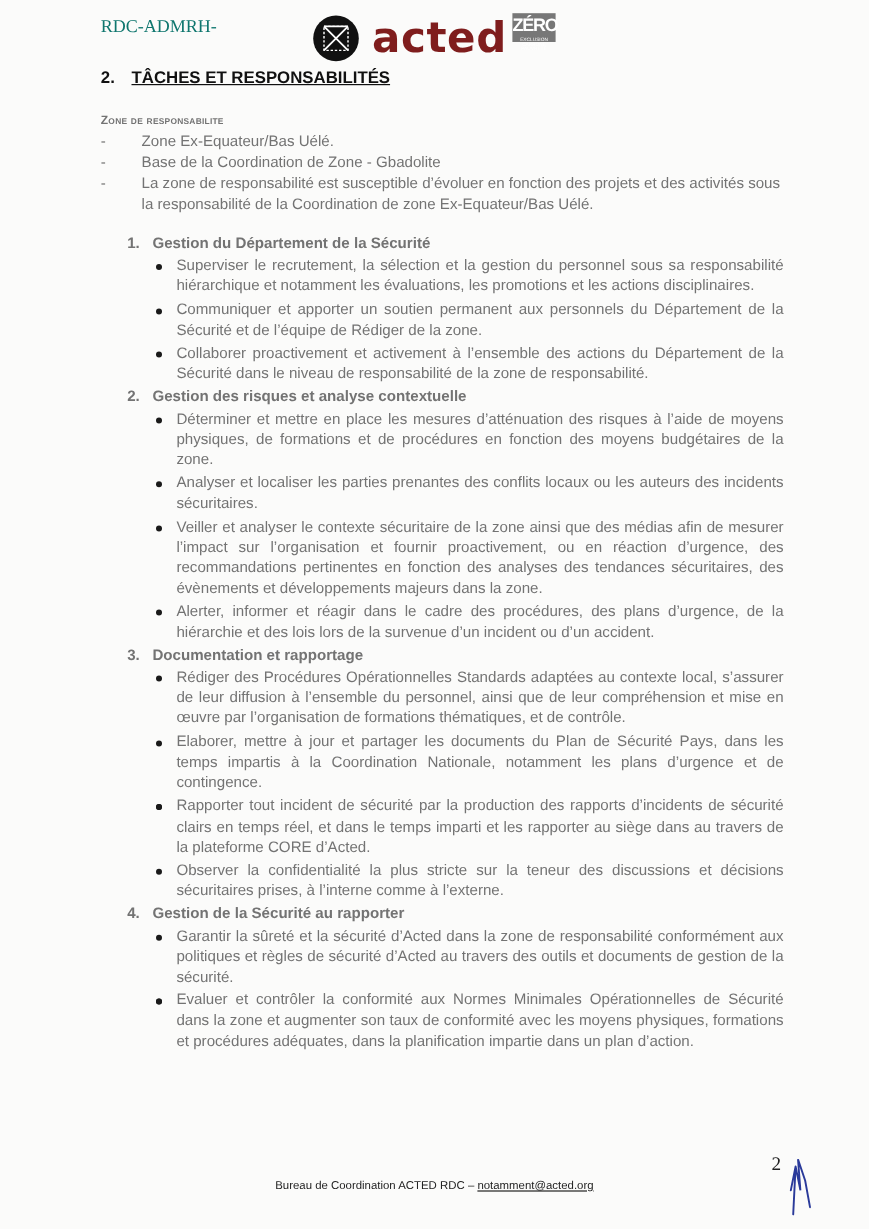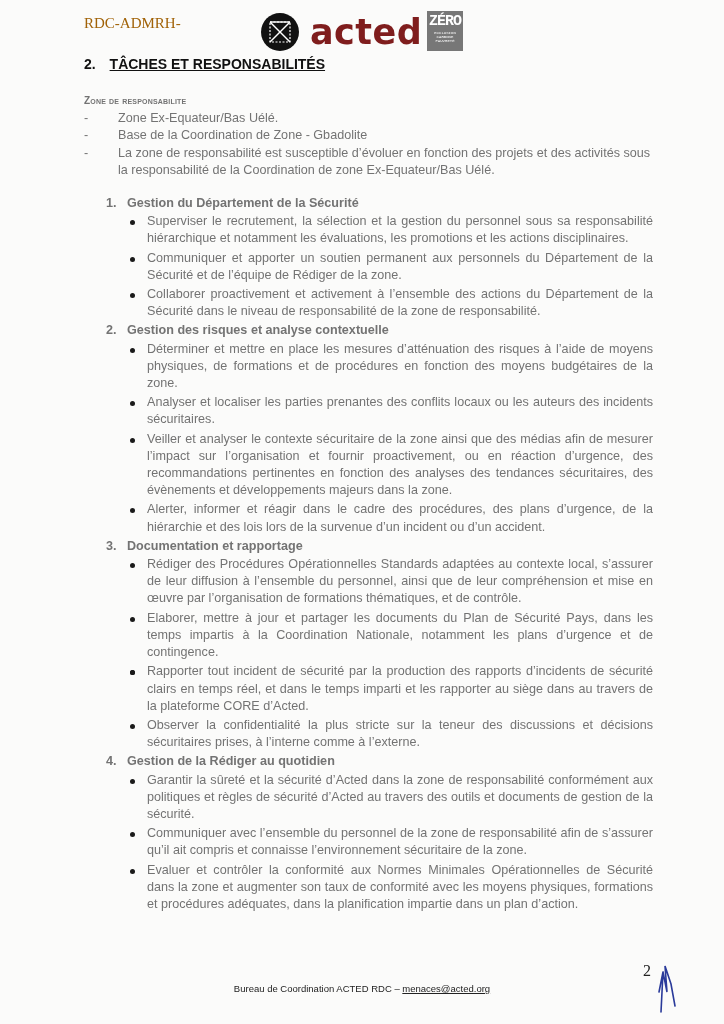--- a/index.html
+++ b/index.html
@@ -5,33 +5,33 @@
   html, body { margin:0; padding:0; }
   body {
     width:724px; height:1024px; overflow:hidden;
     background:#fbfbfa;
     font-family:"Liberation Sans", sans-serif;
     color:#1a1a1a;
     position:relative;
   }
   .ref {
     position:absolute; left:84px; top:15px;
-    font-family:"Liberation Serif", serif; font-size:15px; color:#a16207;
+    font-family:"Liberation Serif", serif; font-size:15px; color:#0f766e;
   }
   .logo {
     position:absolute; left:260px; top:12px; display:flex; align-items:center;
   }
   .logo-word {
     font-family:"DejaVu Sans", sans-serif; font-size:35px; font-weight:bold;
     letter-spacing:0.5px; margin-left:10px; color:#7f1d1d; line-height:1;
   }
   .zero {
-    position:absolute; left:427px; top:11px; width:36px; height:40px;
+    position:absolute; left:427px; top:11px; width:36px; height:24px;
     background:#777; color:#fff; text-align:center;
-    font-family:Liberation Mono, monospace;
+    font-family:Liberation Sans, sans-serif;
   }
   .zero .big { font-size:15px; font-weight:bold; line-height:18px; margin-top:2px; letter-spacing:-1px;}
   .zero .small { font-size:4px; line-height:4px; }
   .sec-title {
     position:absolute; left:84px; top:56px; font-size:14px; font-weight:bold; color:#111;
   }
   .sec-title .num { margin-right:10px; }
   .sec-title .txt { text-decoration:underline; }
   .content {
     position:absolute; left:84px; top:92px; width:570px;
@@ -109,29 +109,29 @@
     <div class="bullet"><span class="dot"></span><span>Veiller et analyser le contexte sécuritaire de la zone ainsi que des médias afin de mesurer l’impact sur l’organisation et fournir proactivement, ou en réaction d’urgence, des recommandations pertinentes en fonction des analyses des tendances sécuritaires, des évènements et développements majeurs dans la zone.</span></div>
     <div class="bullet"><span class="dot"></span><span>Alerter, informer et réagir dans le cadre des procédures, des plans d’urgence, de la hiérarchie et des lois lors de la survenue d’un incident ou d’un accident.</span></div>
 
     <div class="group-title"><span class="gnum">3.</span><span>Documentation et rapportage</span></div>
     <div class="bullet"><span class="dot"></span><span>Rédiger des Procédures Opérationnelles Standards adaptées au contexte local, s’assurer de leur diffusion à l’ensemble du personnel, ainsi que de leur compréhension et mise en œuvre par l’organisation de formations thématiques, et de contrôle.</span></div>
     <div class="bullet"><span class="dot"></span><span>Elaborer, mettre à jour et partager les documents du Plan de Sécurité Pays, dans les temps impartis à la Coordination Nationale, notamment les plans d’urgence et de contingence.</span></div>
     <div class="bullet"><span class="dot"></span></div>
     <div class="bullet"><span class="dot"></span><span>Rapporter tout incident de sécurité par la production des rapports d’incidents de sécurité clairs en temps réel, et dans le temps imparti et les rapporter au siège dans au travers de la plateforme CORE d’Acted.</span></div>
     <div class="bullet"><span class="dot"></span><span>Observer la confidentialité la plus stricte sur la teneur des discussions et décisions sécuritaires prises, à l’interne comme à l’externe.</span></div>
 
-    <div class="group-title"><span class="gnum">4.</span><span>Gestion de la Rédiger au quotidien</span></div>
+    <div class="group-title"><span class="gnum">4.</span><span>Gestion de la Sécurité au rapporter</span></div>
     <div class="bullet"><span class="dot"></span><span>Garantir la sûreté et la sécurité d’Acted dans la zone de responsabilité conformément aux politiques et règles de sécurité d’Acted au travers des outils et documents de gestion de la sécurité.</span></div>
-    <div class="bullet"><span class="dot"></span><span>Communiquer avec l’ensemble du personnel de la zone de responsabilité afin de s’assurer qu’il ait compris et connaisse l’environnement sécuritaire de la zone.</span></div>
+    <div class="bullet"><span class="dot"></span></div>
     <div class="bullet"><span class="dot"></span><span>Evaluer et contrôler la conformité aux Normes Minimales Opérationnelles de Sécurité dans la zone et augmenter son taux de conformité avec les moyens physiques, formations et procédures adéquates, dans la planification impartie dans un plan d’action.</span></div>
 
   </div>
 </div>
 
 <div class="pagenum">2</div>
 
 <svg class="signature" width="30" height="52" viewBox="0 0 30 52">
   <path d="M8 50 L10 10 L14 30 L12 4 L18 22 L22 44 M10 10 L6 30" fill="none" stroke="#2a3a9a" stroke-width="1.6" stroke-linecap="round"></path>
 </svg>
 
 <div class="footer">
-  <span>Bureau de Coordination ACTED RDC – </span><a>menaces@acted.org</a>
+  <span>Bureau de Coordination ACTED RDC – </span><a>notamment@acted.org</a>
 </div>
 
 </body></html>

